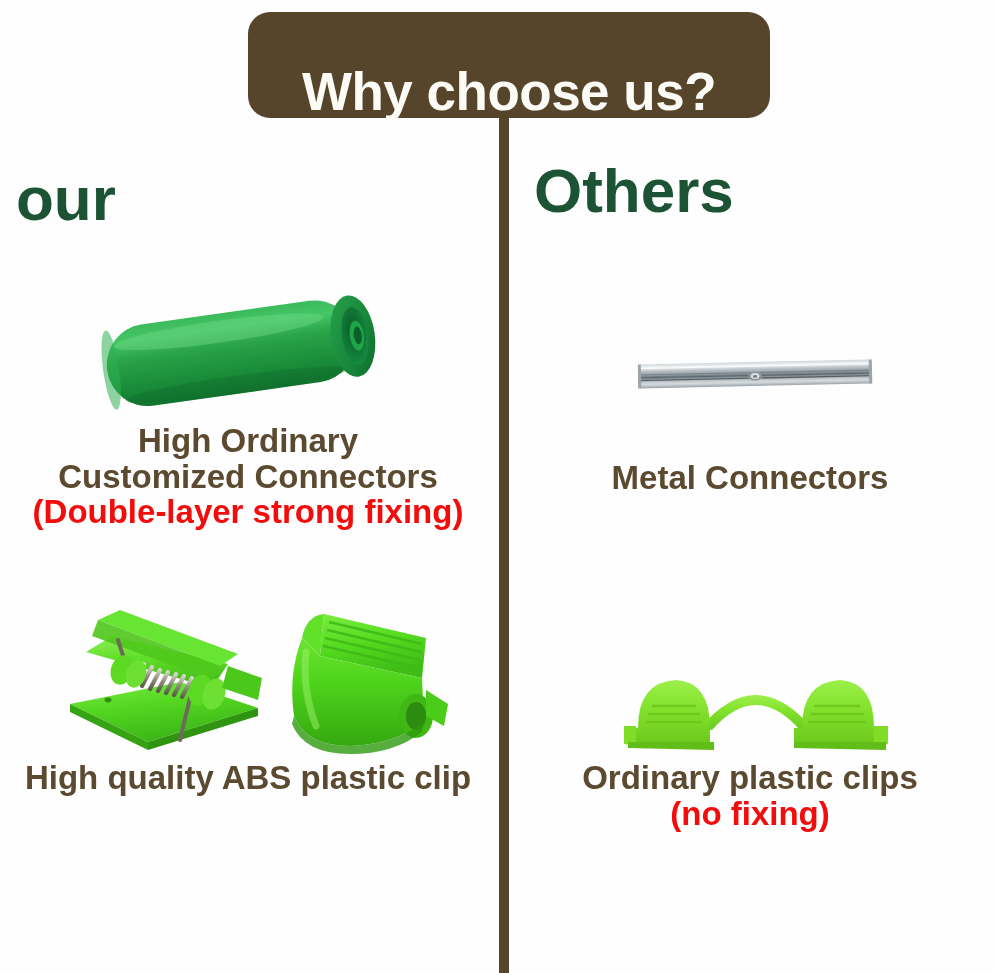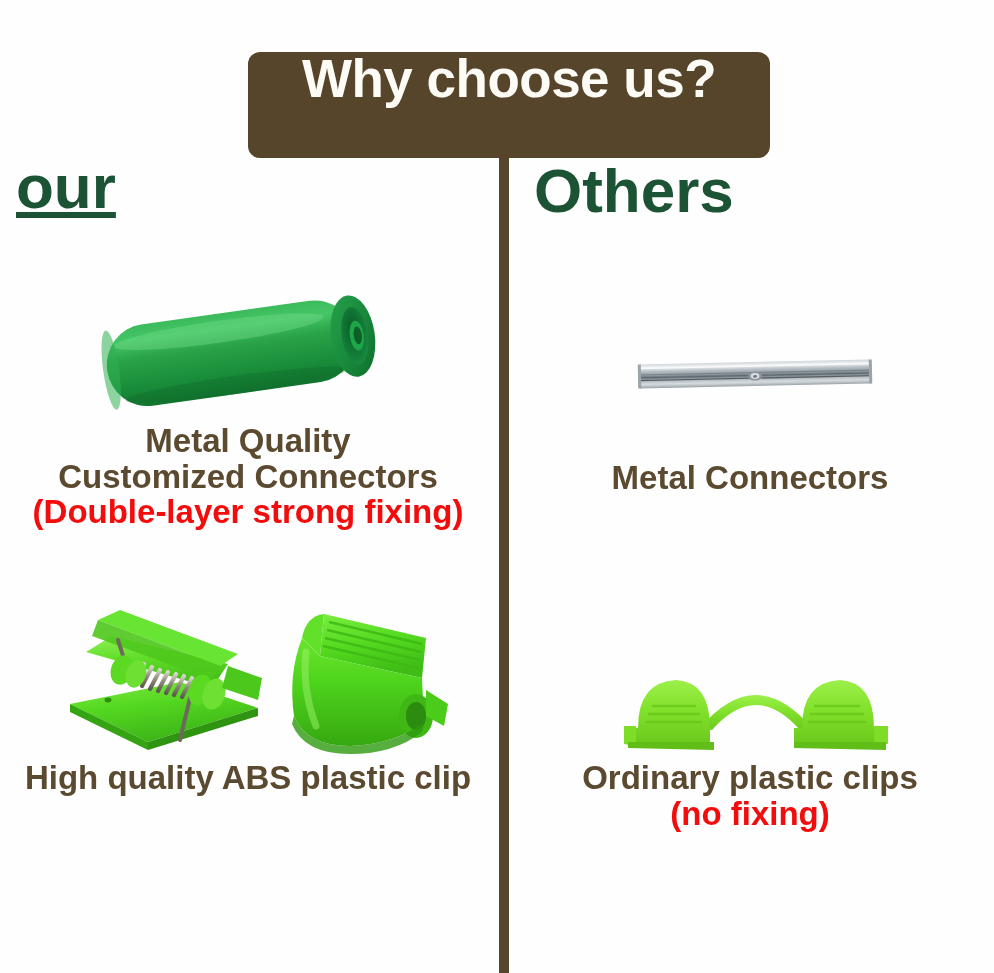--- a/index.html
+++ b/index.html
@@ -20,26 +20,25 @@
   }
 
   
   .banner {
     position: absolute;
     left: 248px;
     top: 12px;
     width: 522px;
     height: 106px;
     background: #56452b;
-    border-radius: 12px;
+    border-radius: 22px;
     display: flex;
-    align-items: flex-start;
+    align-items: flex-end;
     justify-content: center;
     box-sizing: border-box;
-    margin-top: 40px;
   }
   .banner-title {
     color: #fdfbf5;
     font-family: "Liberation Sans", sans-serif;
     font-weight: bold;
     font-size: 53px;
     letter-spacing: -0.5px;
     line-height: 1;
     white-space: nowrap;
   }
@@ -57,21 +56,21 @@
   
   .col-heading {
     position: absolute;
     color: #1b5334;
     font-family: "Liberation Sans", sans-serif;
     font-weight: bold;
     font-size: 62px;
     line-height: 1;
     white-space: nowrap;
   }
-  .heading-our   { left: 16px;  top: 156px; text-decoration: underline; }
+  .heading-our   { left: 16px;  top: 168px; }
   .heading-others{ left: 534px; top: 160px; }
 
   
   .caption {
     position: absolute;
     text-align: center;
     font-family: "Liberation Sans", sans-serif;
     font-weight: bold;
     line-height: 1.08;
   }
@@ -184,21 +183,21 @@
 
         <ellipse cx="266" cy="73" rx="7" ry="15" fill="#1ea548"></ellipse>
         <ellipse cx="267" cy="73" rx="4" ry="9" fill="#0c5f27"></ellipse>
 
         <ellipse cx="18" cy="73" rx="8" ry="40" fill="#2fae52" opacity="0.55"></ellipse>
       </g>
     </svg>
   </div>
 
   <div class="caption cap-left-top">
-    <span class="main">Metal Quality</span>
+    <span class="main">High Ordinary</span>
     <span class="main">Customized Connectors</span>
     <span class="sub">(Double-layer strong fixing)</span>
   </div>
 
   <div class="product connector-metal">
     <svg width="238" height="48" viewBox="0 0 238 48">
       <defs>
         <linearGradient id="metalBody" x1="0" y1="0" x2="0" y2="1">
           <stop offset="0%" stop-color="#cfd5d8"></stop>
           <stop offset="14%" stop-color="#f2f4f5"></stop>

